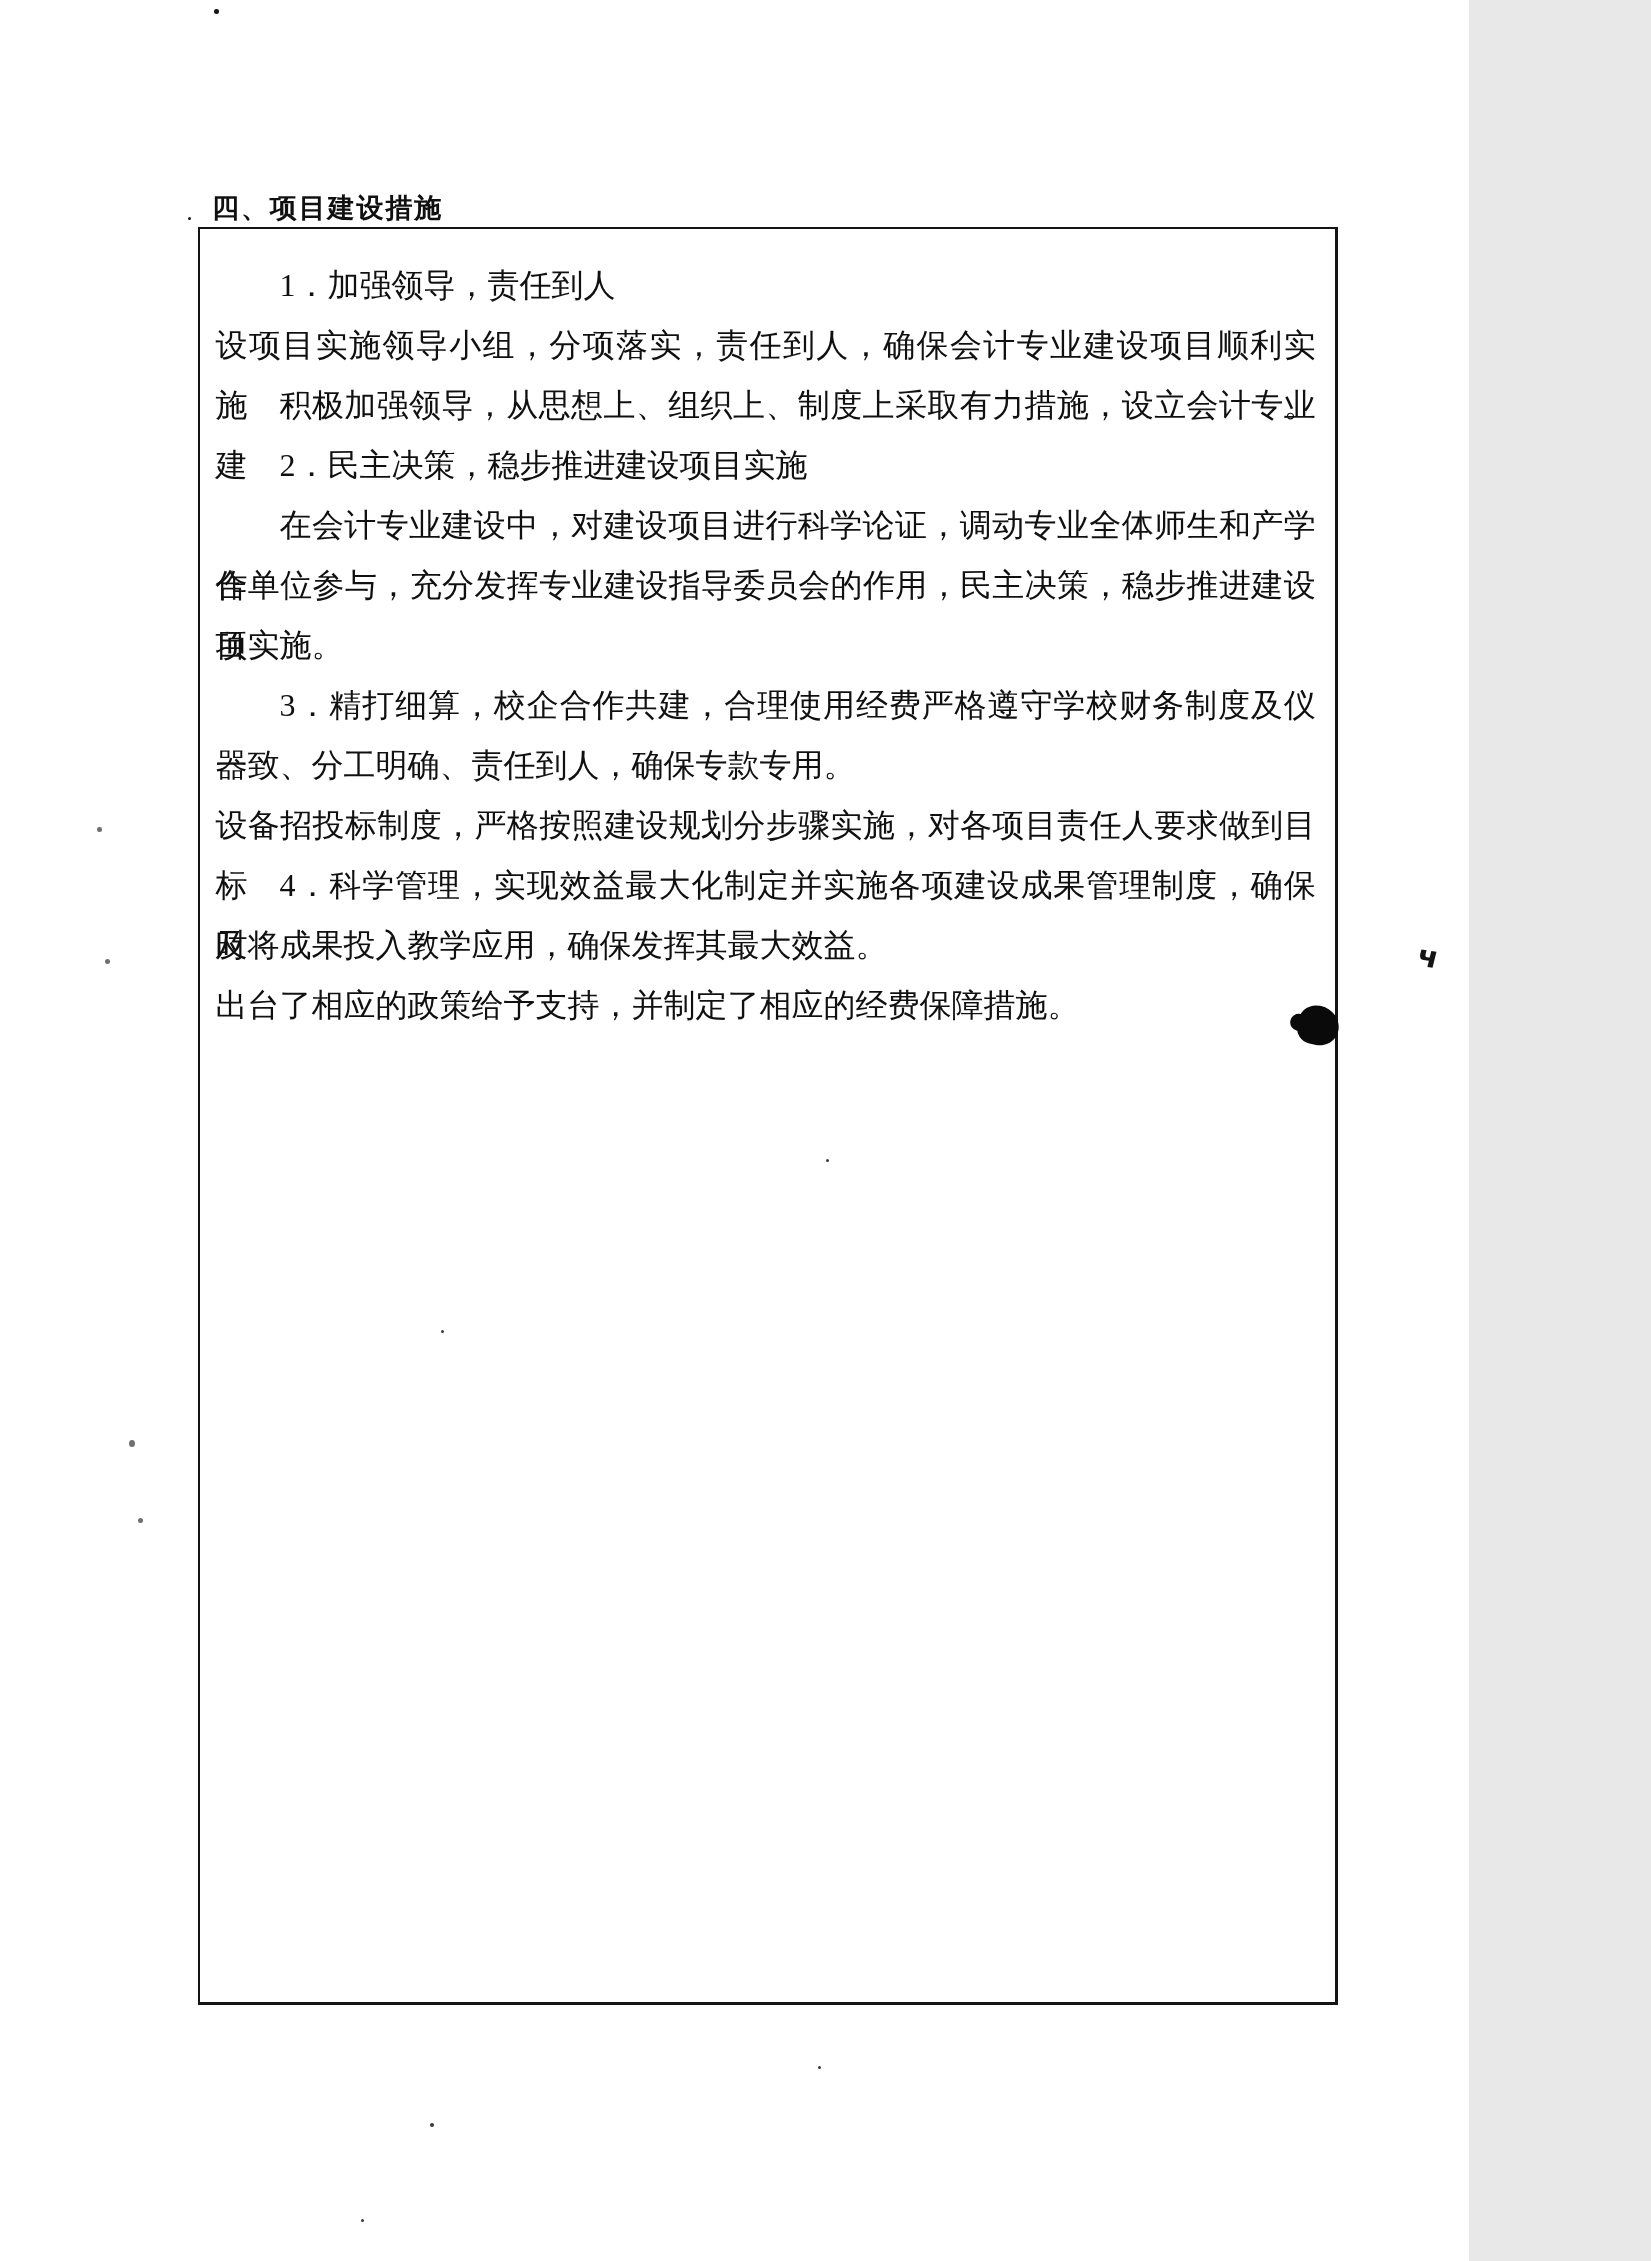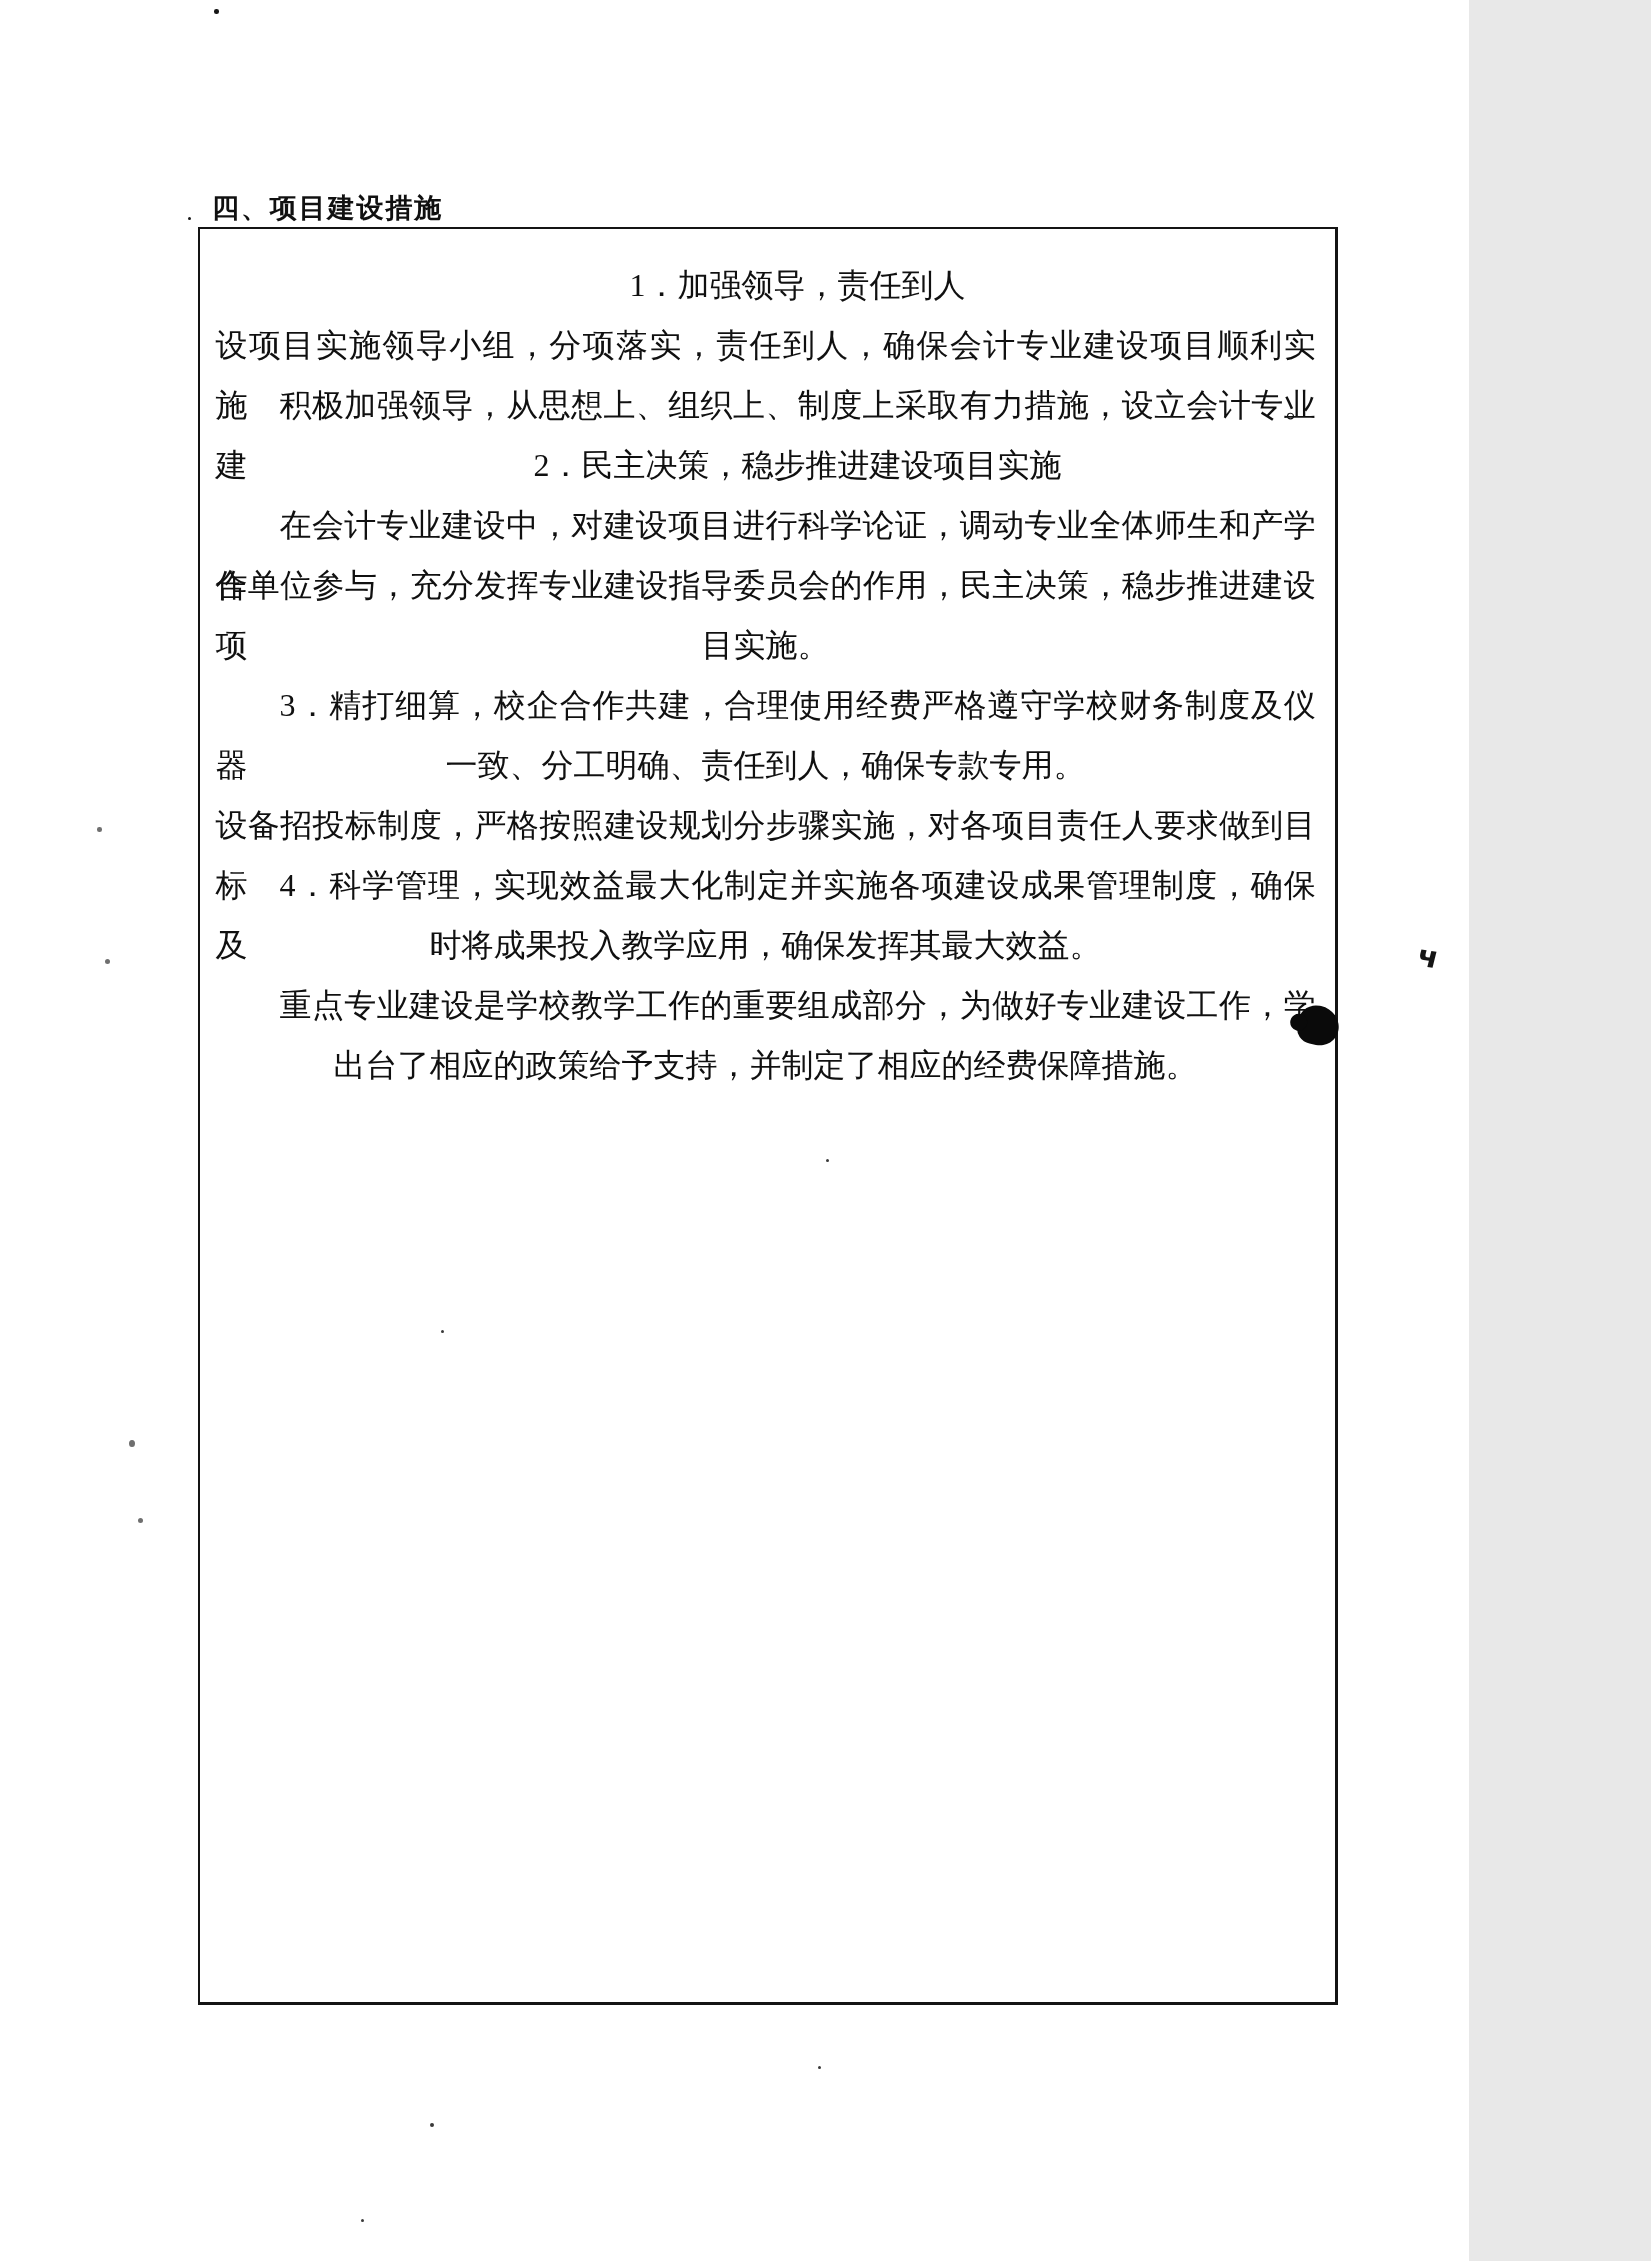--- a/index.html
+++ b/index.html
@@ -40,21 +40,20 @@
   }
   .lines{
     margin-top:15.5px;
     font-size:32px;
     color:#101010;
     word-break:break-all;
   }
   .ln{
     height:60px;
     line-height:60px;
-    text-align:center;
   }
   .ln.ind{ text-indent:64px; }
   .ln.fill{ text-align:justify; text-align-last:justify; }
   .ink-blot{
     position:absolute;
     left:1098px;top:777px;
     width:41px;height:39px;
     background:#0a0a0a;
     border-radius:48% 60% 52% 42%;
     transform:rotate(12deg);
@@ -100,21 +99,20 @@
       <div class="ln ind fill">积极加强领导，从思想上、组织上、制度上采取有力措施，设立会计专业建</div>
       <div class="ln ind">2．民主决策，稳步推进建设项目实施</div>
       <div class="ln ind fill">在会计专业建设中，对建设项目进行科学论证，调动专业全体师生和产学合</div>
       <div class="ln fill">作单位参与，充分发挥专业建设指导委员会的作用，民主决策，稳步推进建设项</div>
       <div class="ln">目实施。</div>
       <div class="ln ind fill">3．精打细算，校企合作共建，合理使用经费严格遵守学校财务制度及仪器</div>
       <div class="ln">一致、分工明确、责任到人，确保专款专用。</div>
       <div class="ln fill">设备招投标制度，严格按照建设规划分步骤实施，对各项目责任人要求做到目标</div>
       <div class="ln ind fill">4．科学管理，实现效益最大化制定并实施各项建设成果管理制度，确保及</div>
       <div class="ln">时将成果投入教学应用，确保发挥其最大效益。</div>
-      <div class="ln ind fill">重点专业建设是学校教学工作的重要组成部分，为做好专业建设工作，学</div>
       <div class="ln">出台了相应的政策给予支持，并制定了相应的经费保障措施。</div>
     </div>
 
     <div class="ink-blot"></div>
   </div>
 
   <div class="marginalia">ч</div>
 
   <div class="speck dark" style="left:214px;top:9px;width:4.5px;height:4.5px;"></div>
   <div class="speck dark" style="left:188px;top:217px;width:3.2px;height:3.2px;"></div>

